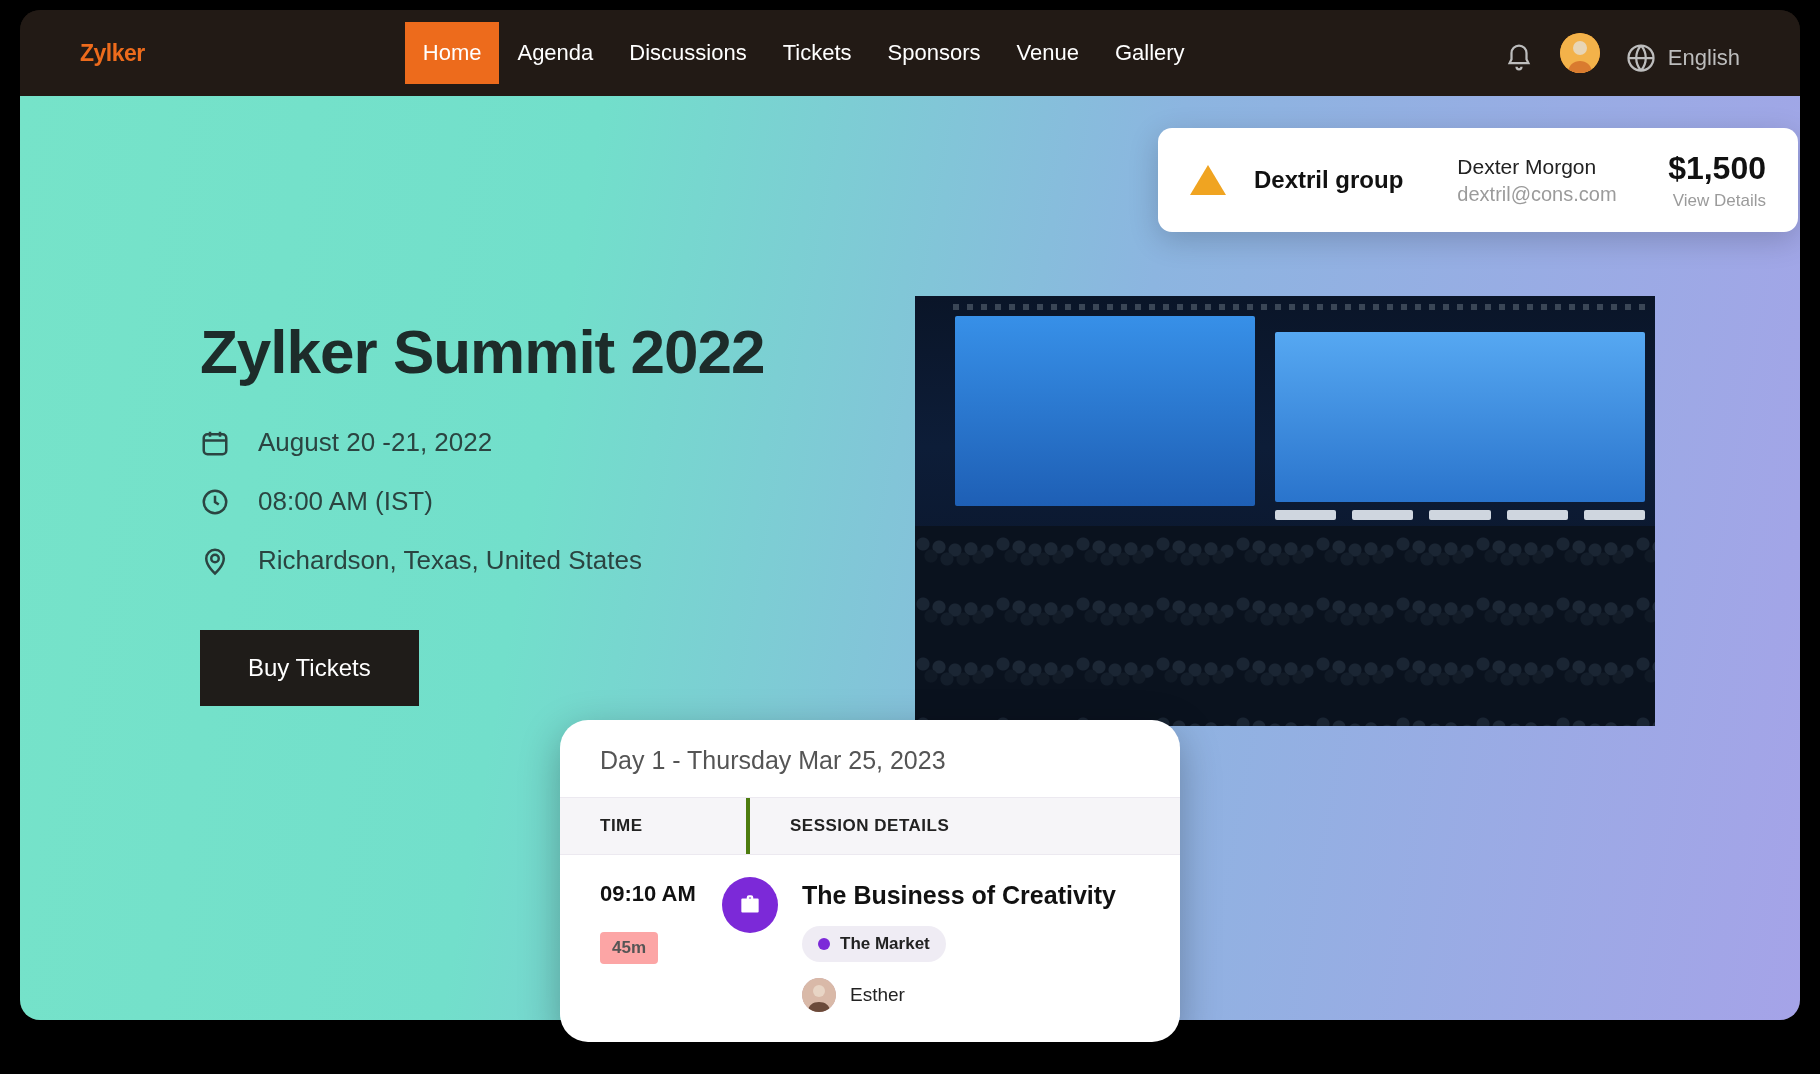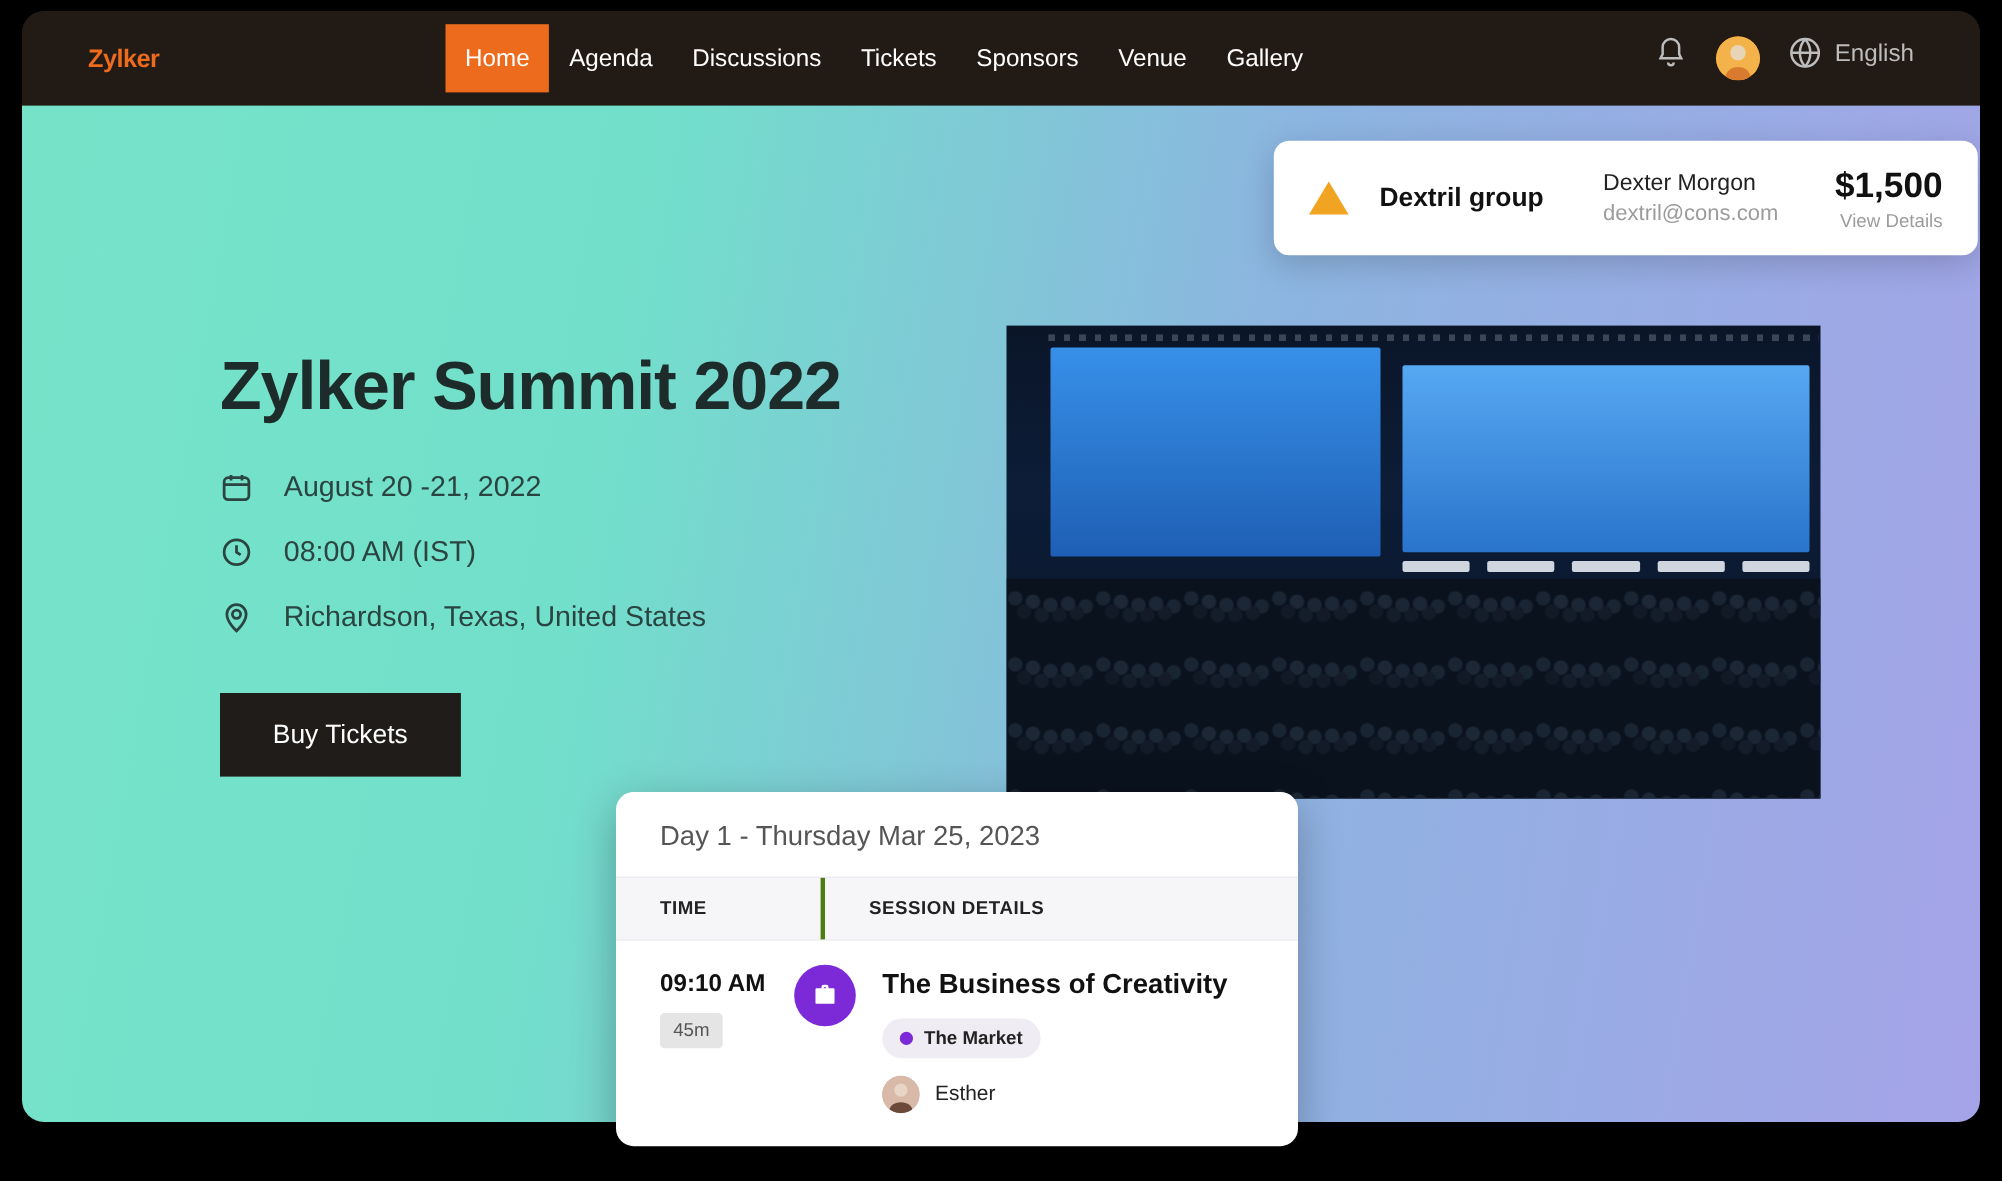--- a/index.html
+++ b/index.html
@@ -4,21 +4,21 @@
   <style>
     * { margin:0; padding:0; box-sizing:border-box; font-family:-apple-system,BlinkMacSystemFont,'Segoe UI',Helvetica,Arial,sans-serif; }
     body { background:#000; width:1820px; height:1074px; overflow:hidden; position:relative; }
     .frame { position:absolute; left:20px; top:10px; width:1780px; height:1010px; background:#1a1410; border-radius:20px; overflow:hidden; }
     .topbar { height:86px; background:#221a15; display:flex; align-items:center; padding:0 60px; }
     .brand { color:#ed6b1c; font-size:23px; font-weight:600; letter-spacing:-0.5px; }
     .nav { display:flex; margin-left:260px; gap:0; }
     .nav-item { color:#fff; font-size:22px; padding:18px 18px; cursor:pointer; }
     .nav-item.active { background:#ed6b1c; }
     .spacer { flex:1; }
-    .top-right { display:flex; align-items:flex-start; gap:26px; }
+    .top-right { display:flex; align-items:flex-end; gap:26px; }
     .bell-icon svg, .globe-icon svg { width:30px; height:30px; display:block; }
     .avatar { width:40px; height:40px; border-radius:50%; background:#f0a030; display:flex; align-items:center; justify-content:center; overflow:hidden; }
     .avatar svg { width:40px; height:40px; }
     .lang { display:flex; align-items:center; gap:12px; color:#bdbdbd; font-size:22px; cursor:pointer; }
     .hero { position:relative; height:924px; background:linear-gradient(100deg,#76e3c9 0%,#72dfcb 30%,#8cb5e0 60%,#a5a3e8 100%); }
     .hero-left { position:absolute; left:180px; top:220px; }
     .hero-title { font-size:62px; font-weight:700; color:#1d2c2a; letter-spacing:-1px; }
     .meta { margin-top:40px; display:flex; flex-direction:column; gap:28px; }
     .meta-row { display:flex; align-items:center; gap:28px; color:#2b4441; font-size:26px; }
     .meta-row svg { width:30px; height:30px; flex-shrink:0; }
@@ -43,29 +43,29 @@
       background-size:80px 60px; }
     .sponsor-card { position:absolute; left:1138px; top:32px; width:640px; height:104px; background:#fff; border-radius:14px; box-shadow:0 8px 30px rgba(0,0,0,.18); display:flex; align-items:center; padding:0 32px; gap:28px; }
     .tri-icon { width:0; height:0; border-left:18px solid transparent; border-right:18px solid transparent; border-bottom:30px solid #f0a421; }
     .sponsor-name { font-size:24px; font-weight:700; color:#111; }
     .contact { margin-left:26px; }
     .contact-name { font-size:21px; color:#222; }
     .contact-email { font-size:20px; color:#9b9b9b; margin-top:4px; }
     .amount-col { margin-left:auto; text-align:right; }
     .amount { font-size:32px; font-weight:700; color:#111; }
     .view-details { font-size:17px; color:#9b9b9b; margin-top:4px; cursor:pointer; }
-    .agenda-card { position:absolute; left:560px; top:720px; width:620px; background:#fff; border-radius:16px; box-shadow:0 12px 40px rgba(0,0,0,.28); overflow:hidden; }
+    .agenda-card { position:absolute; left:560px; top:720px; width:620px; background:#fff; border-radius:28px; box-shadow:0 12px 40px rgba(0,0,0,.28); overflow:hidden; }
     .agenda-h { padding:26px 40px 22px; font-size:25px; color:#555; }
     .agenda-cols { display:flex; background:#f6f5f8; border-top:1px solid #ece9f0; border-bottom:1px solid #ece9f0; }
     .col { padding:18px 40px; font-size:17px; font-weight:700; color:#222; letter-spacing:.5px; }
     .col.time { width:190px; border-right:4px solid #4d7c0f; }
     .agenda-row { display:flex; padding:26px 0 30px; }
     .time-cell { width:190px; padding-left:40px; }
     .time-val { font-size:22px; font-weight:700; color:#111; }
-    .dur { display:inline-block; margin-top:14px; background:#e5e5e5; color:#555; font-size:17px; padding:6px 12px; border-radius:4px; }
+    .dur { display:inline-block; margin-top:25px; background:#fca5a5; color:#555; font-size:17px; padding:6px 12px; border-radius:4px;font-weight:bold; }
     .sess-cell { flex:1; display:flex; gap:24px; padding-left:20px; padding-right:30px; }
     .sess-icon { width:56px; height:56px; border-radius:50%; background:#7c29d8; display:flex; align-items:center; justify-content:center; flex-shrink:0; margin-left:-48px; margin-top:-4px; }
     .sess-icon svg { width:26px; height:26px; }
     .sess-body { display:flex; flex-direction:column; gap:16px; }
     .sess-title { font-size:25px; font-weight:700; color:#111; }
     .tag { display:inline-flex; align-items:center; gap:10px; background:#efecf4; padding:8px 16px; border-radius:18px; font-size:17px; font-weight:600; color:#222; align-self:flex-start; }
     .tag-dot { width:12px; height:12px; border-radius:50%; background:#7c29d8; }
     .spk { display:flex; align-items:center; gap:14px; }
     .spk-av { width:34px; height:34px; border-radius:50%; background:#caa; overflow:hidden; display:flex; align-items:center; justify-content:center; }
     .spk-av svg{width:34px;height:34px;}

